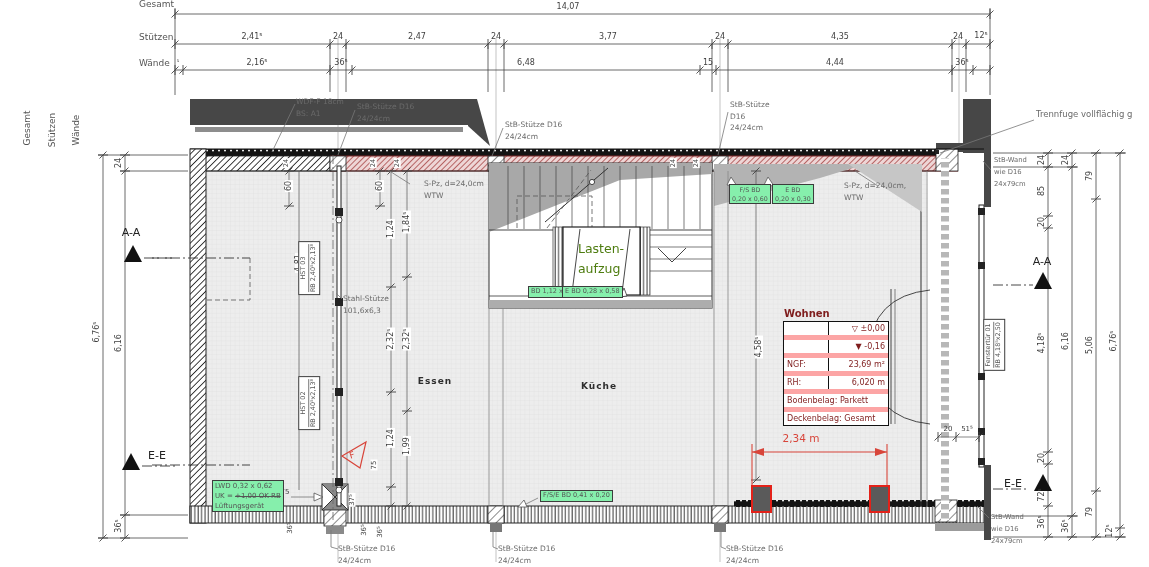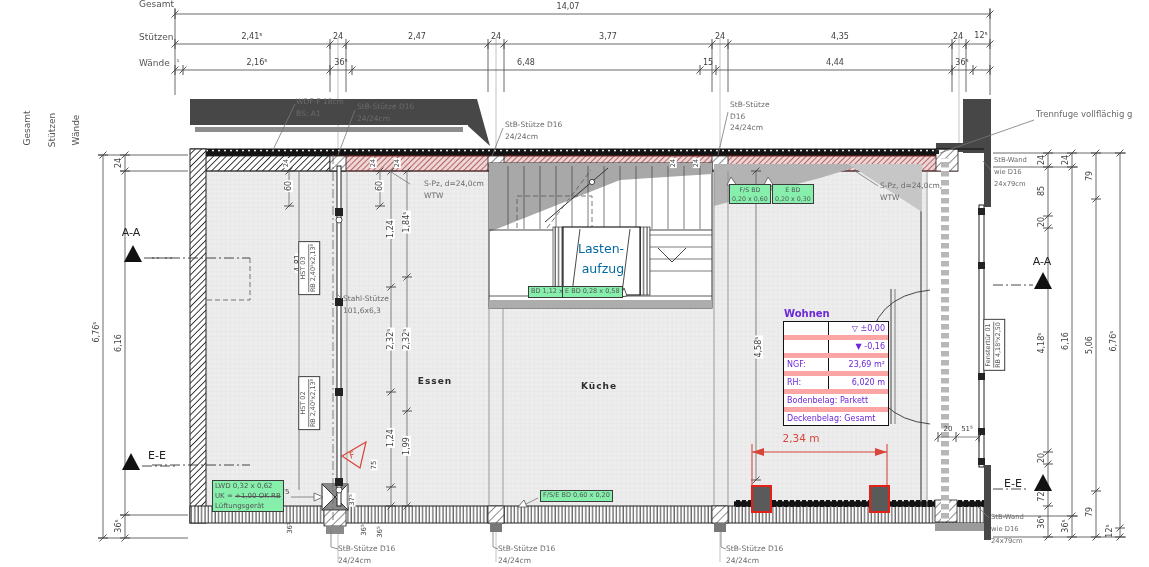--- a/index.html
+++ b/index.html
@@ -18,27 +18,27 @@
   .sec{position:absolute;font-size:11px;color:#222;white-space:nowrap;transform:translate(-50%,-50%);}
   .room{position:absolute;font-size:9px;font-weight:bold;color:#2e2e2e;letter-spacing:1px;
         transform:translate(-50%,-50%);white-space:nowrap;}
   .bx{position:absolute;border:1px solid #3c3c3c;background:#86efac;font-size:6.5px;color:#555;
       padding:0 2px;white-space:nowrap;line-height:1.5;}
   .bx2{text-align:center;line-height:1.45;}
   .bxrot{position:absolute;border:1px solid #3c3c3c;background:#fff;font-size:6.4px;color:#555;
       padding:0 2px;white-space:nowrap;text-align:center;line-height:1.45;
       transform:translate(-50%,-50%) rotate(-90deg);}
   .bxrot div+div{border-top:1px solid #777;}
-  .lift{position:absolute;font-size:12.5px;color:#0369a1;text-align:right;line-height:1.6;
+  .lift{position:absolute;font-size:12.5px;color:#4d7c0f;text-align:left;line-height:1.6;
         transform:translate(-50%,-50%);white-space:nowrap;}
   .red{color:#d8453a;}
   .strike{text-decoration:line-through;}
   .fmark{position:absolute;font-size:9px;color:#d8453a;transform:translate(-50%,-50%) rotate(-18deg);}
   
-  .wtable{position:absolute;color:#6d28d9;}
+  .wtable{position:absolute;color:#7f1d1d;}
   .wtitle{font-weight:bold;font-size:10px;margin:0 0 2px 1px;}
   .wbox{border:1.6px solid #111;background:#fff;width:104px;font-size:8px;}
   .wrow{display:flex;height:13px;line-height:13px;}
   .wrow+.wrow{border-top:5px solid #fca5a5;}
   .wl{flex:1;padding-left:3px;overflow:hidden;}
   .wr{width:56px;border-left:1px solid #111;text-align:right;padding-right:3px;}
   .wfull{flex:1;padding-left:3px;}
 </style>
 </head>
 <body>
@@ -528,21 +528,21 @@
 </div>
 <div class="ann" style="left:730px;top:99px">
   <div>StB-Stütze</div>
       <div>D16</div>
       <div>24/24cm</div>
 </div>
 <div class="ann" style="left:424px;top:178px">
   <div>S-Pz, d=24,0cm</div>
       <div>WTW</div>
 </div>
-<div class="ann" style="left:880px;top:180px">
+<div class="ann" style="left:844px;top:180px">
   <div>S-Pz, d=24,0cm,</div>
       <div>WTW</div>
 </div>
 <span class="ann" style="left:1036px;top:108px;font-size:8.5px">Trennfuge vollflächig g</span>
 <div class="ann" style="left:994px;top:155px;font-size:6.8px;line-height:1.75">
   <div>StB-Wand</div>
       <div>wie D16</div>
       <div>24x79cm</div>
 </div>
 <div class="ann" style="left:991px;top:512px;font-size:6.8px;line-height:1.75">
@@ -570,21 +570,21 @@
 </div>
 <div class="bxrot" style="left:309px;top:403px">
   <div>HST 02</div>
       <div>RB 2,40⁵x2,13⁸</div>
 </div>
 <div class="bx" style="left:212px;top:480px;font-size:7px;line-height:1.45">
   <div>LWD 0,32 x 0,62</div>
   <div><span>UK = </span><span class="strike">+1,00 OK RB</span></div>
   <div>Lüftungsgerät</div>
 </div>
-<span class="bx" style="left:540px;top:490px">F/S/E BD 0,60 x 0,20</span>
+<span class="bx" style="left:540px;top:490px">F/S/E BD 0,41 x 0,20</span>
 <div class="ann" style="left:338px;top:543px">
   <div>StB-Stütze D16</div>
       <div>24/24cm</div>
 </div>
 <div class="ann" style="left:498px;top:543px">
   <div>StB-Stütze D16</div>
       <div>24/24cm</div>
 </div>
 <div class="ann" style="left:726px;top:543px">
   <div>StB-Stütze D16</div>

